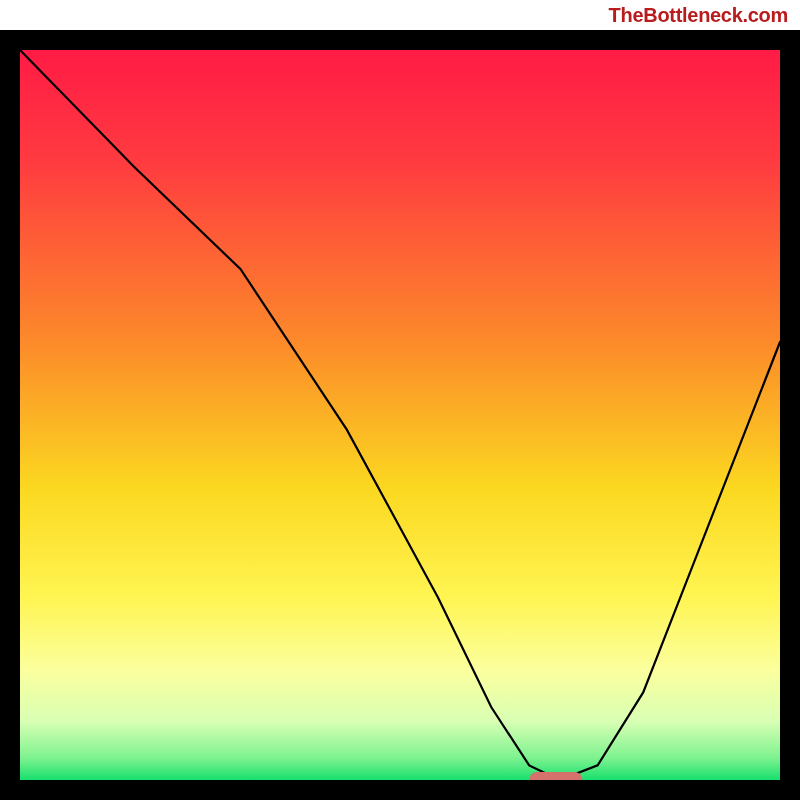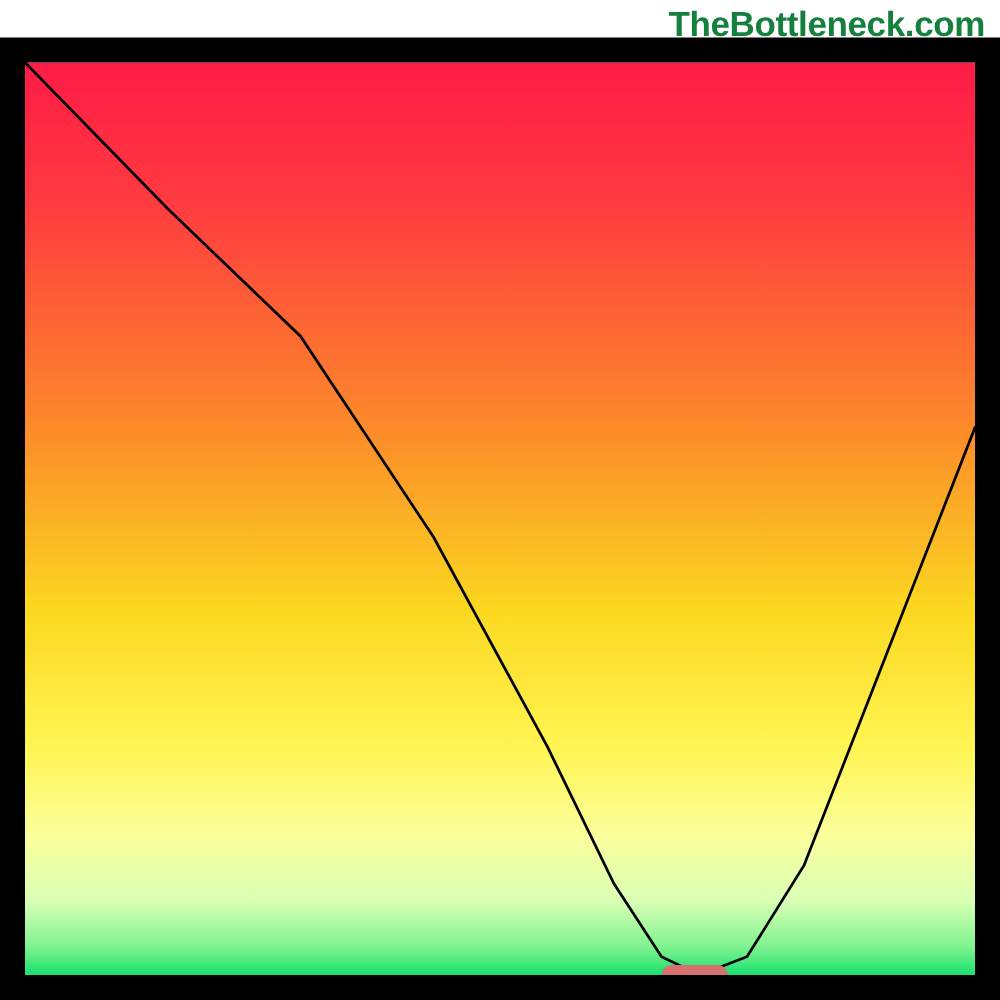--- a/index.html
+++ b/index.html
@@ -13,23 +13,23 @@
   }
   .frame {
     position: relative;
     width: 800px;
     height: 800px;
   }
   .watermark {
     position: absolute;
     top: 4px;
     right: 12px;
-    font-size: 28px;
+    font-size: 20px;
     font-weight: 600;
-    color: #15803d;
+    color: #b91c1c;
     letter-spacing: -0.3px;
   }
   svg.chart {
     display: block;
     width: 800px;
     height: 800px;
   }
 </style>
 </head>
 <body>

